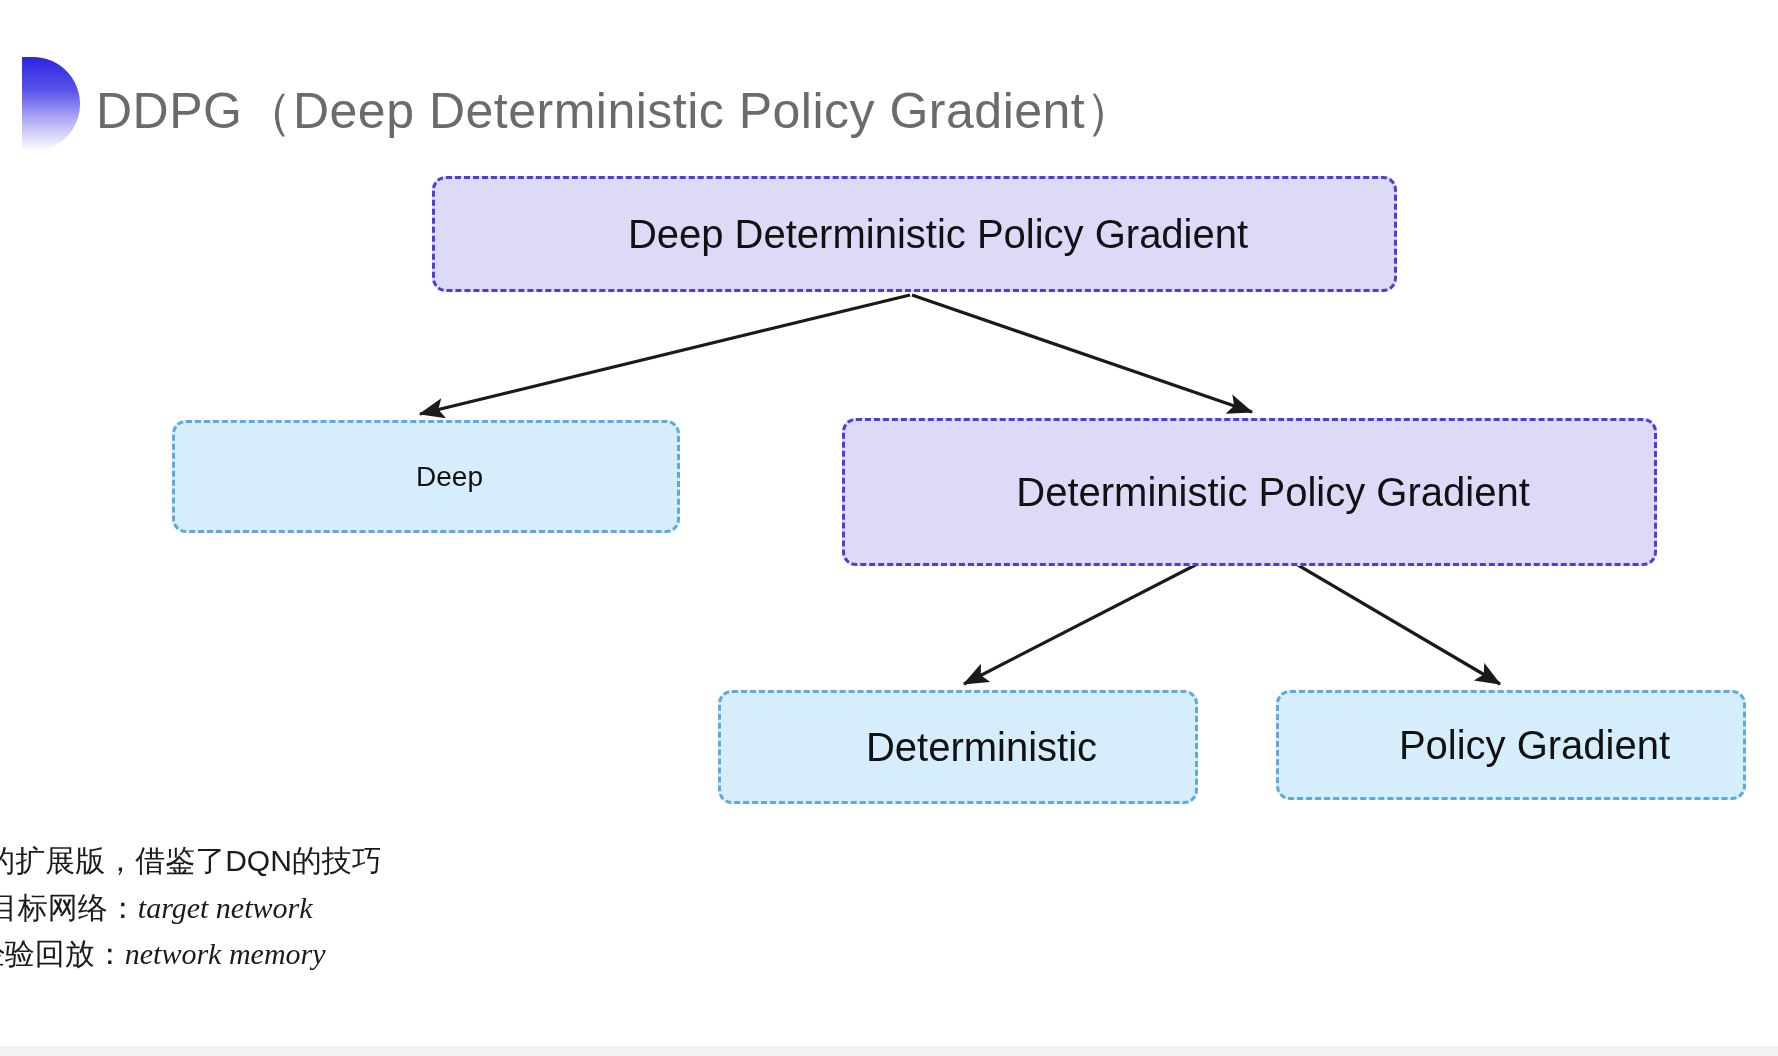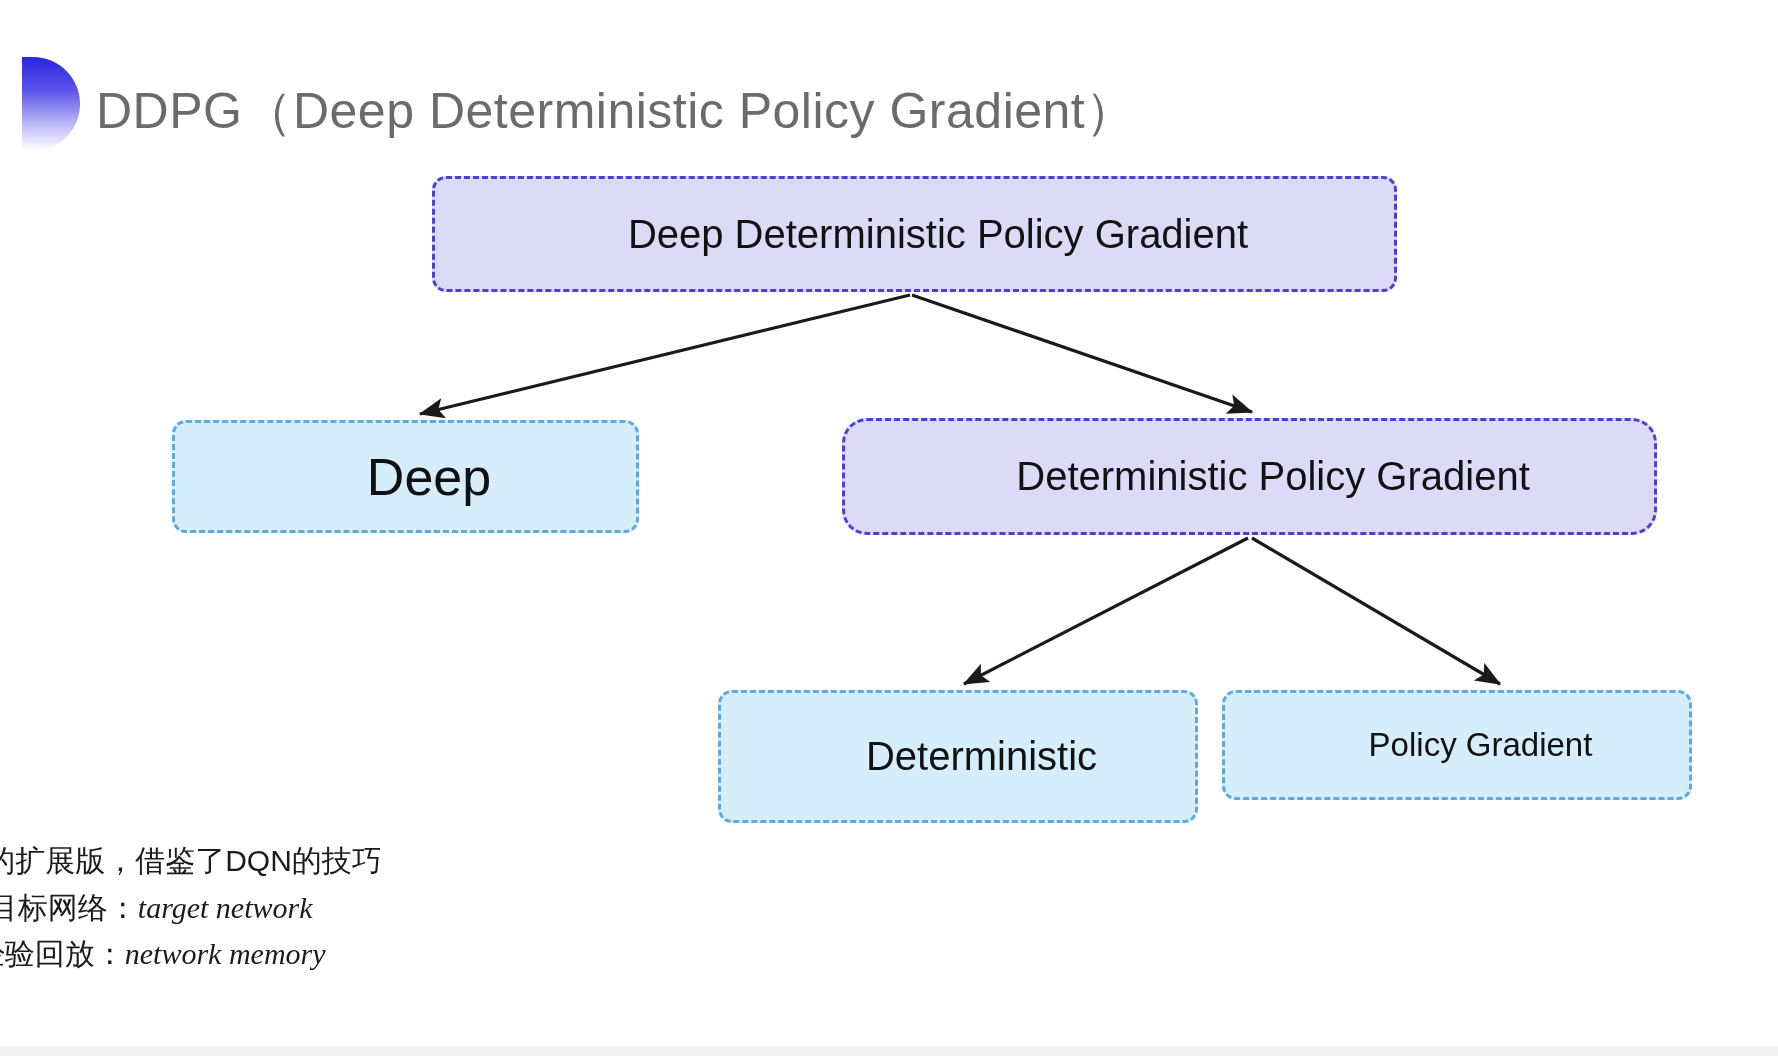--- a/index.html
+++ b/index.html
@@ -71,24 +71,24 @@
   .node-purple {
     background: #dddaf8;
     border: 3px dashed #4b3fd8;
   }
   .node-blue {
     background: #d6eefb;
     border: 3px dashed #5fa9dc;
   }
 
   #node-root  { left: 432px; top: 176px; width: 965px; height: 116px; font-size: 40px; }
-  #node-deep  { left: 172px; top: 420px; width: 467px; height: 113px; font-size: 52px; }
-  #node-dpg   { left: 842px; top: 418px; width: 815px; height: 117px; font-size: 40px; border-radius: 25px; }
-  #node-det   { left: 718px; top: 690px; width: 480px; height: 133px; font-size: 40px; }
-  #node-pg    { left: 1222px; top: 690px; width: 470px; height: 110px; font-size: 33px; }
+  #node-deep  { left: 172px; top: 420px; width: 508px; height: 113px; font-size: 28px; }
+  #node-dpg   { left: 842px; top: 418px; width: 815px; height: 148px; font-size: 40px; }
+  #node-det   { left: 718px; top: 690px; width: 480px; height: 114px; font-size: 40px; }
+  #node-pg    { left: 1276px; top: 690px; width: 470px; height: 110px; font-size: 40px; }
 
   
   #arrows {
     position: absolute;
     left: 0; top: 0;
     width: 1778px;
     height: 1056px;
     pointer-events: none;
   }
 

